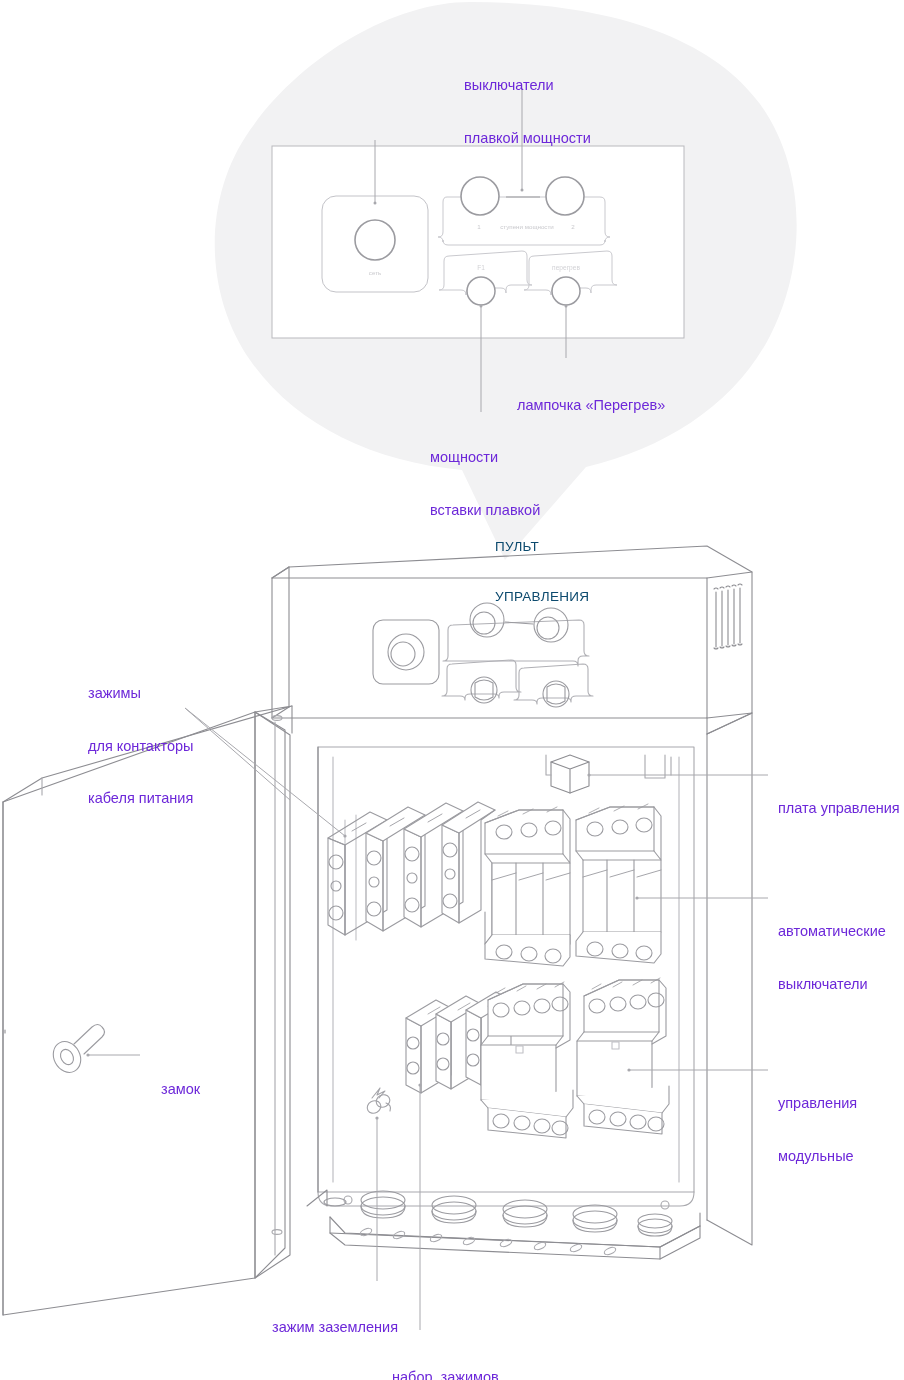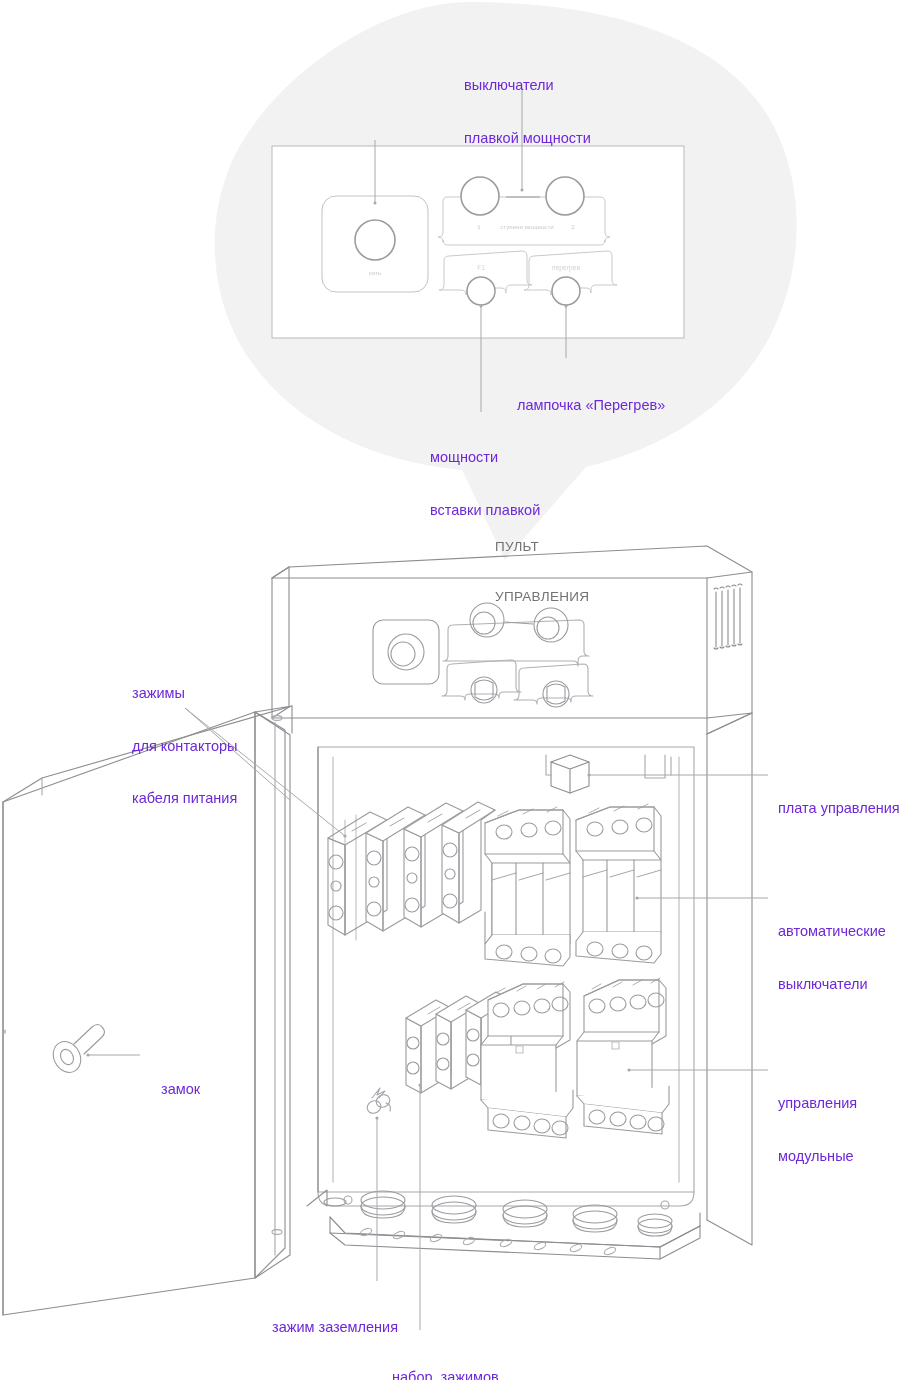--- a/index.html
+++ b/index.html
@@ -4,21 +4,21 @@
 <style>
   html,body{margin:0;padding:0;background:#ffffff;}
   body{
     width:904px;height:1380px;overflow:hidden;position:relative;
     font-family:"Liberation Sans","DejaVu Sans",sans-serif;
     -webkit-font-smoothing:antialiased;
   }
   #stage{position:absolute;left:0;top:0;width:904px;height:1380px;}
   svg.layer{position:absolute;left:0;top:0;width:904px;height:1380px;overflow:visible;}
   .lbl{position:absolute;color:#6d28d9;font-size:14.5px;line-height:17.5px;white-space:pre;}
-  .lbl.blue{color:#737373;font-size:13.5px;line-height:16.5px;letter-spacing:.3px;}
+  .lbl.blue{color:#0c4a6e;font-size:13.5px;line-height:16.5px;letter-spacing:.3px;}
   .faint{fill:#c9c9cd;font-size:6.2px;font-family:"Liberation Sans",sans-serif;}
   .faint2{fill:#d2d2d6;font-size:6.6px;font-family:"Liberation Sans",sans-serif;}
 </style>
 </head>
 <body>
 
 <div id="stage">
 
   <svg class="layer" viewBox="0 0 904 1380">
     <defs>
@@ -394,21 +394,21 @@
       <circle cx="629" cy="1070" r="1.6" fill="#a8a8ad" stroke="none"></circle>
 
       <line x1="377" y1="1118" x2="377" y2="1281"></line>
       <circle cx="377" cy="1118" r="1.6" fill="#a8a8ad" stroke="none"></circle>
 
       <line x1="420" y1="1085" x2="420" y2="1330"></line>
       <circle cx="420" cy="1085" r="1.6" fill="#a8a8ad" stroke="none"></circle>
     </g>
   </svg>
 
-  <div class="lbl" style="left:88px;top:650px;margin-left:44px;">
+  <div class="lbl" style="left:88px;top:650px;">
     <div>зажимы</div>
     <div>для контакторы</div>
     <div>кабеля питания</div>
   </div>
 
   <div class="lbl" style="left:148px;top:1046px;margin-left:13px;">
     <div>замок</div>
   </div>
 
   <div class="lbl" style="left:778px;top:765px;">

